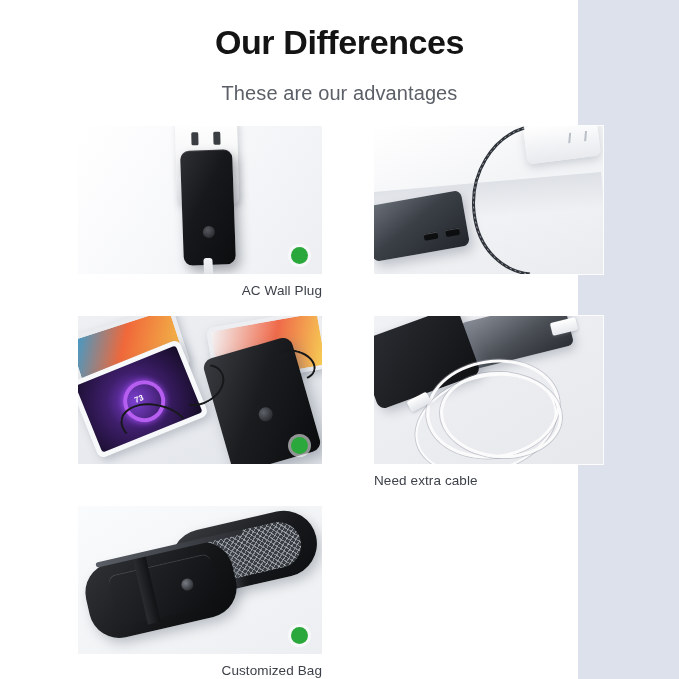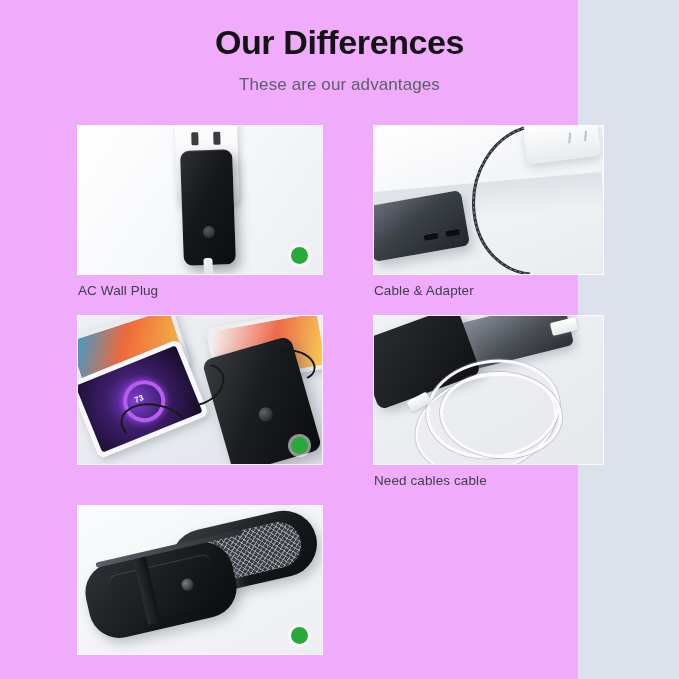--- a/index.html
+++ b/index.html
@@ -10,43 +10,43 @@
     width: 679px;
     height: 679px;
     background: #dde1ec;
     font-family: "Liberation Sans", sans-serif;
     overflow: hidden;
   }
   .page {
     position: relative;
     width: 578px;
     height: 679px;
-    background: #f0abfc;
+    background: #ffffff;
   }
 
   
   .header {
     position: absolute;
     left: 0;
     top: 22px;
     width: 679px;
     text-align: center;
   }
   .title {
     font-size: 34px;
     font-weight: bold;
     color: #141414;
     letter-spacing: -0.4px;
     line-height: 40px;
   }
   .subtitle {
-    font-size: 17px;
+    font-size: 20px;
     color: #5b5f68;
     line-height: 22px;
-    margin-top: 12px;
+    margin-top: 20px;
     letter-spacing: 0.1px;
   }
 
   
   .grid {
     position: absolute;
     left: 78px;
     top: 126px;
     width: 525px;
   }
@@ -70,21 +70,21 @@
   }
   .cell.right .photo { height: 148px; }
 
   .caption {
     font-size: 13.5px;
     color: #3d4149;
     line-height: 18px;
     padding-top: 8px;
     letter-spacing: 0.1px;
   }
-  .cell.left .caption { }
+  .cell.left .caption { text-align: right; }
   .cell.right .caption { text-align: left; }
 
   .dot {
     position: absolute;
     right: 14px;
     bottom: 10px;
     width: 17px;
     height: 17px;
     border-radius: 50%;
     background: #2ba83c;
@@ -366,21 +366,20 @@
           <div class="adapter"></div>
           <div class="bank2">
             <span class="port a"></span>
             <span class="port b"></span>
           </div>
           <svg class="wire" viewBox="0 0 229 148" preserveAspectRatio="none">
             <path d="M150 2 C 118 12, 96 48, 100 86 C 104 126, 132 146, 156 148" fill="none" stroke="#2e3238" stroke-width="3"></path>
             <path d="M150 2 C 118 12, 96 48, 100 86 C 104 126, 132 146, 156 148" fill="none" stroke="#9aa0a9" stroke-width="1" stroke-dasharray="2 3"></path>
           </svg>
         </div>
-        <div class="caption">Cable &amp; Adapter</div>
       </div>
     </div>
 
     <div class="row">
 
       <div class="cell left">
         <div class="photo p-three">
           <div class="phone ph1"></div>
           <div class="phone ph2"></div>
           <div class="phone ph3">
@@ -399,35 +398,36 @@
       <div class="cell right">
         <div class="photo p-extra">
           <div class="bank4"></div>
           <div class="phone4"></div>
           <div class="loop l3"></div>
           <div class="loop l1"></div>
           <div class="loop l2"></div>
           <div class="plug4"></div>
           <div class="plug4b"></div>
         </div>
-        <div class="caption">Need cables cable</div>
+        <div class="caption">Need extra cable</div>
       </div>
     </div>
 
     <div class="row">
 
       <div class="cell left">
         <div class="photo p-bag">
           <div class="lid">
             <div class="mesh"></div>
           </div>
           <div class="base"></div>
           <div class="inner"></div>
           <div class="strap"></div>
           <div class="zip"></div>
           <div class="dot"></div>
         </div>
+        <div class="caption">Customized Bag</div>
       </div>
 
     </div>
 
   </div>
 </div>
 
 </body></html>

